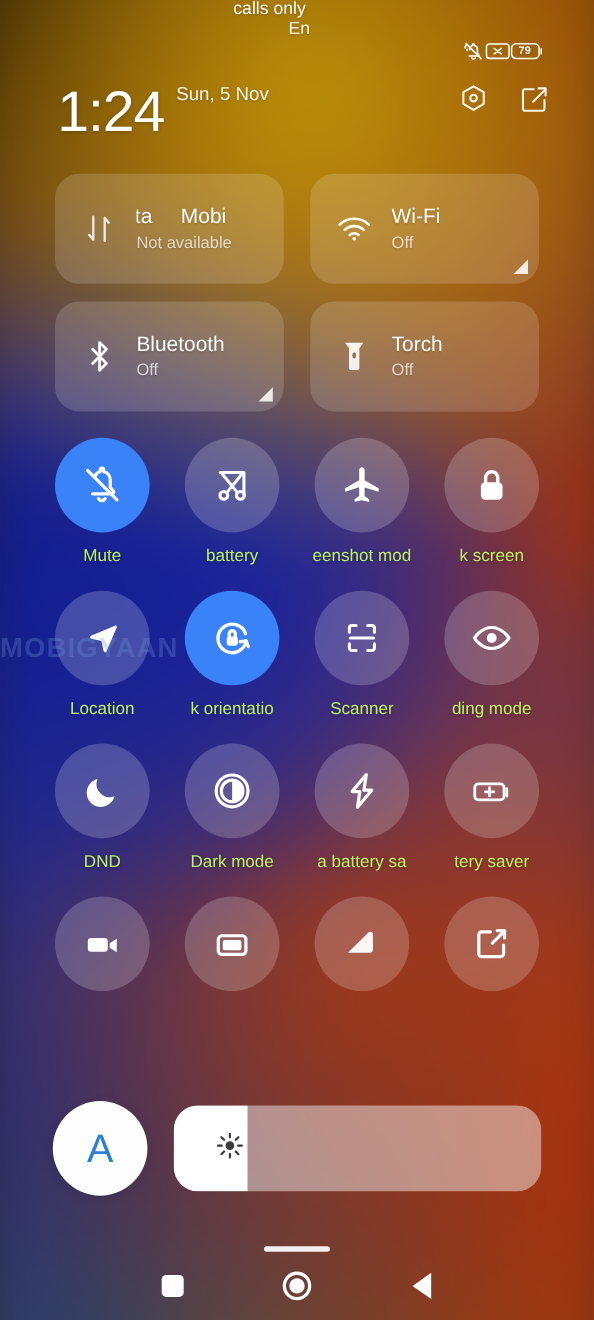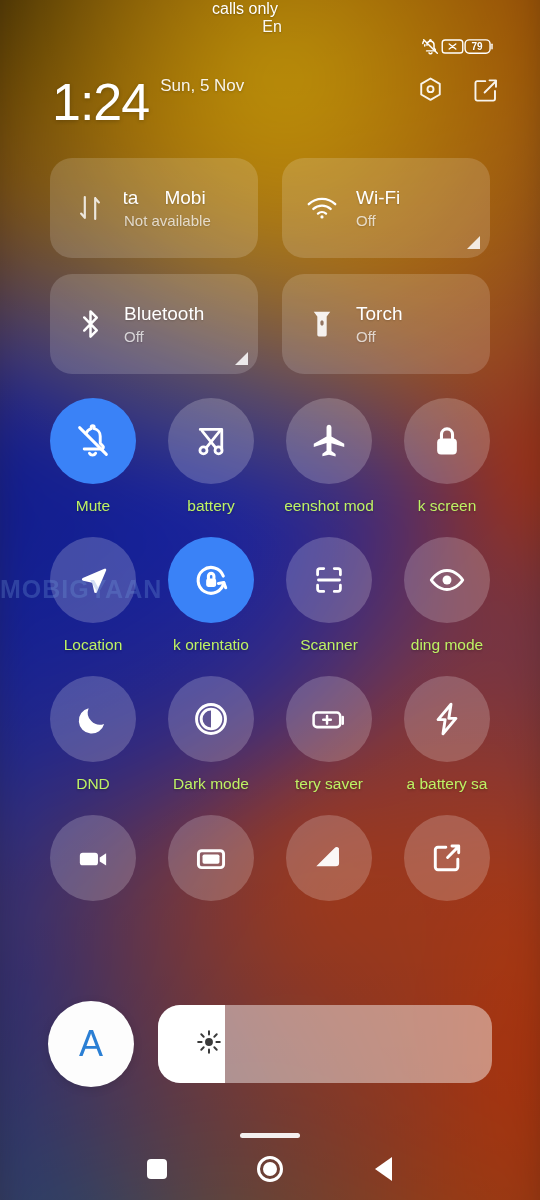--- a/index.html
+++ b/index.html
@@ -416,36 +416,36 @@
           <circle cx="13" cy="13" r="9.4"></circle>
           <path d="M13 6.6a6.4 6.4 0 0 1 0 12.8z" fill="#fff" stroke="none"></path>
           <circle cx="13" cy="13" r="6.4"></circle>
         </svg>
       </div>
       <div class="toggle-label clip-right">Dark mode</div>
     </div>
 
     <div class="toggle">
       <div class="toggle-circle">
+        <svg width="40" height="40" viewBox="0 0 26 26" fill="none" stroke="#fff" stroke-width="1.9" stroke-linejoin="round">
+          <path d="M15.6 3.4 7.2 13.4h4.6l-1.4 9.2 8.4-10h-4.6z"></path>
+        </svg>
+      </div>
+      <div class="toggle-label clip-right">a battery sa</div>
+    </div>
+
+    <div class="toggle">
+      <div class="toggle-circle">
         <svg width="42" height="42" viewBox="0 0 30 22" fill="none" stroke="#fff" stroke-width="1.8">
           <rect x="4" y="6.4" width="19" height="10.4" rx="2.4"></rect>
           <path d="M24.8 9.6v4.8" stroke-linecap="round"></path>
           <path d="M13.6 8.9v5.4M10.9 11.6h5.4" stroke-linecap="round"></path>
         </svg>
       </div>
       <div class="toggle-label clip-right">tery saver</div>
-    </div>
-
-    <div class="toggle">
-      <div class="toggle-circle">
-        <svg width="40" height="40" viewBox="0 0 26 26" fill="none" stroke="#fff" stroke-width="1.9" stroke-linejoin="round">
-          <path d="M15.6 3.4 7.2 13.4h4.6l-1.4 9.2 8.4-10h-4.6z"></path>
-        </svg>
-      </div>
-      <div class="toggle-label clip-right">a battery sa</div>
     </div>
 
   </div>
 
   <div class="toggle-grid partial grid-clip">
     <div class="toggle">
       <div class="toggle-circle">
         <svg width="38" height="38" viewBox="0 0 26 26" fill="#fff">
           <rect x="4" y="9.4" width="12.4" height="8.6" rx="2"></rect>
           <path d="M17.6 12.6 22 9.8v8.4l-4.4-2.8z"></path>

